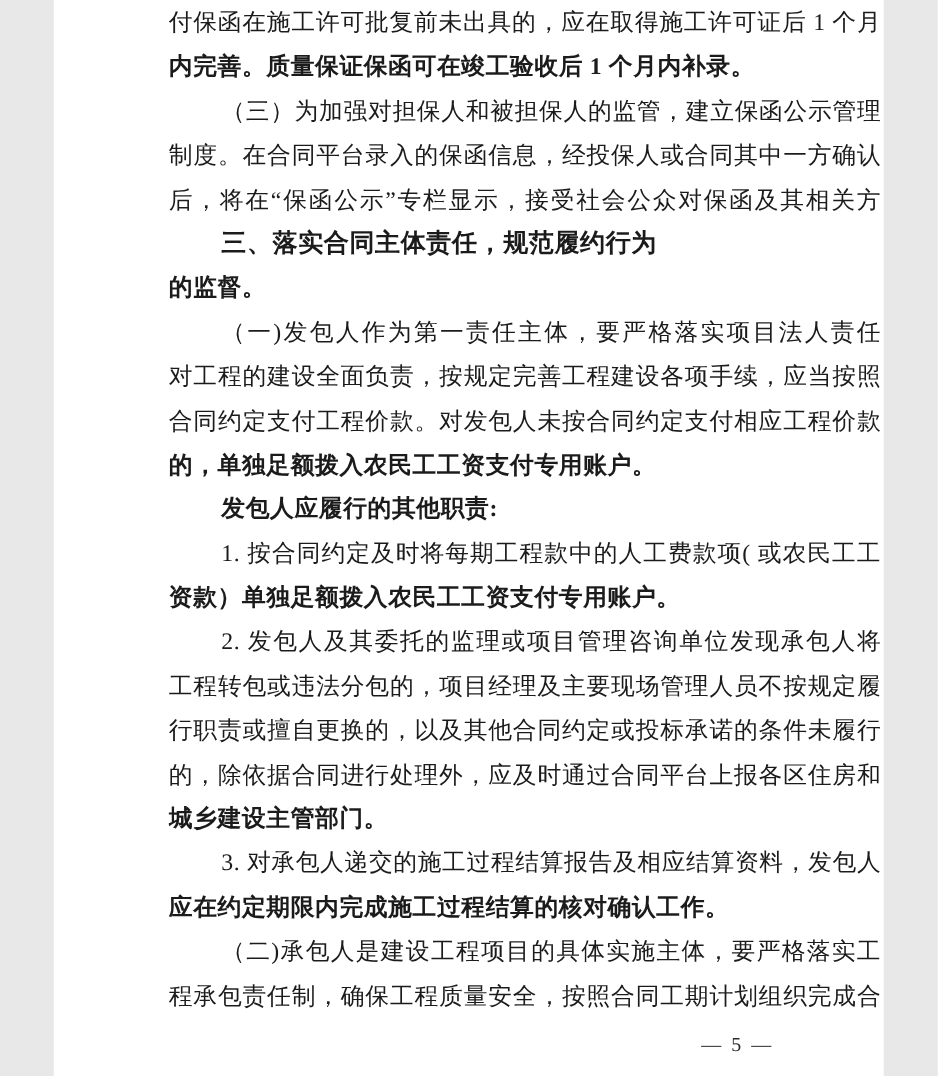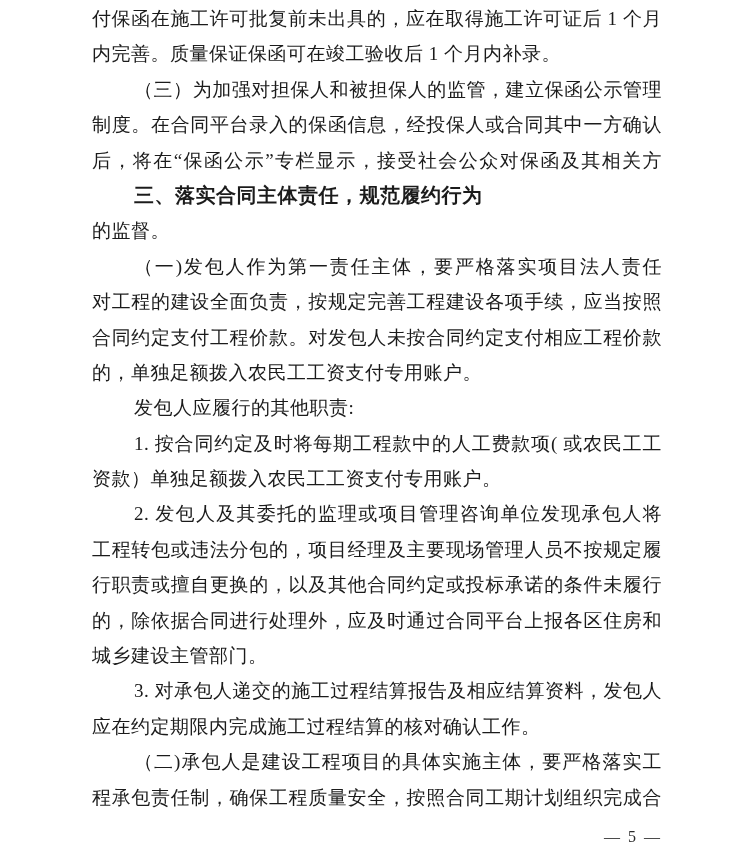--- a/index.html
+++ b/index.html
@@ -2,21 +2,21 @@
 <html><head>
 <meta charset="utf-8">
 <style>
   html, body {
     margin: 0;
     padding: 0;
     background: #e8e8e8;
   }
   .page {
     position: relative;
-    width: 750px;
+    width: 664px;
     height: 861px;
     margin: 0 auto;
     background: #ffffff;
     overflow: hidden;
     font-family: "Liberation Serif", "DejaVu Serif", serif;
     color: #1b1b1b;
   }
   .text-block {
     position: absolute;
     left: 92px;
@@ -28,20 +28,21 @@
     line-height: 35.4px;
     height: 35.4px;
     overflow: hidden;
     text-align: justify;
     text-align-last: justify;
     letter-spacing: 0.5px;
     white-space: normal;
   }
   .line.para-end {
     text-align-last: left;
+    font-weight: bold;
   }
   .line.indent {
     text-indent: 42px;
   }
   .line.heading {
     font-family: "Liberation Sans", "DejaVu Sans", sans-serif;
     font-weight: bold;
     font-size: 20px;
   }
   .footer {

